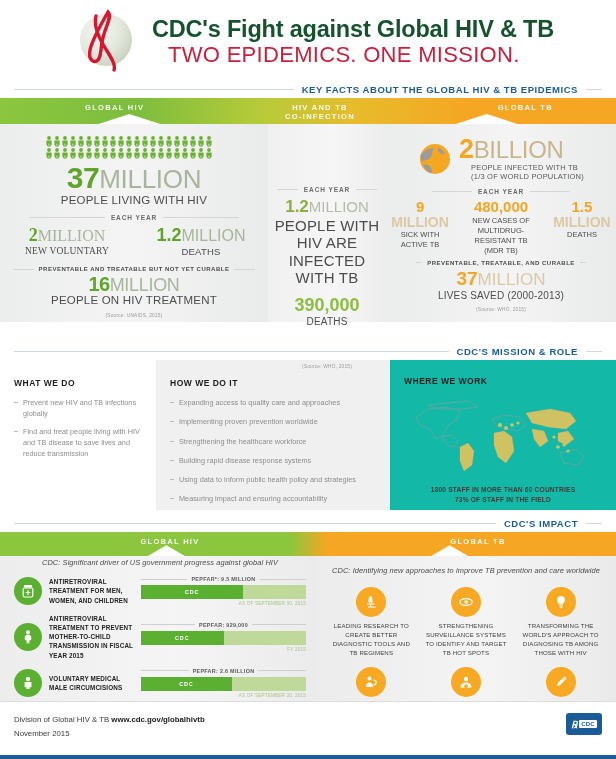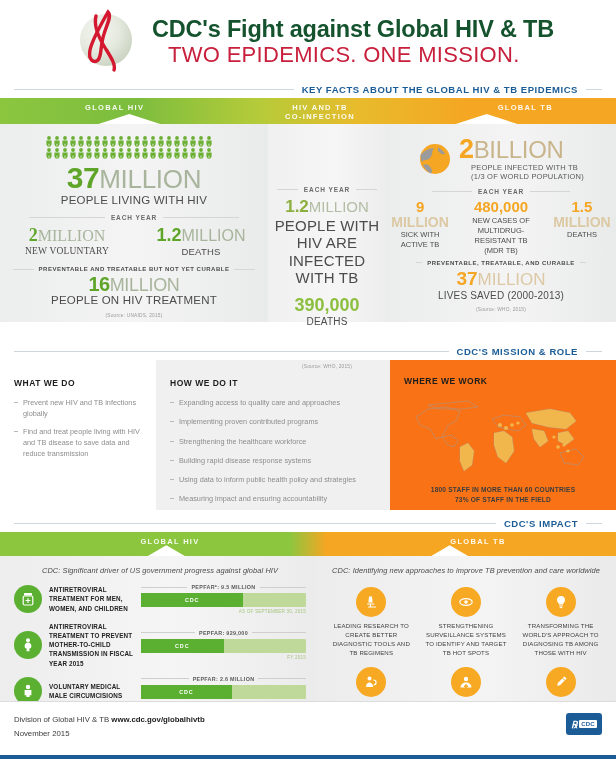--- a/index.html
+++ b/index.html
@@ -106,32 +106,32 @@
   .tb-three .lbl { font-size: 7.5px; color:#4c4c4c; line-height:1.2; margin-top:1px; }
   .tb-three .mid .v { font-size: 15px; }
   .tb-bottom .v { font-size: 19px; font-weight:bold; color:#f5a623; }
   .tb-bottom .u { font-size: 17px; color:#dcc9a4; }
 
   
   .mission { display:flex; height: 150px; margin-top: 0; }
   .m-col { padding: 18px 14px 0 14px; }
   .m1 { flex: 0 0 156px; background:#ffffff; }
   .m2 { flex: 0 0 234px; background:#f0f0f0; }
-  .m3 { flex: 1 1 auto; background:#f97316; padding-top: 16px; }
+  .m3 { flex: 1 1 auto; background:#14b8a6; padding-top: 16px; }
   .m-head { font-size: 8.5px; font-weight:bold; color:#1d1d1d; letter-spacing:.5px; margin-bottom: 9px; }
   .m-list { list-style:none; }
   .m-list li { position:relative; padding-left: 9px; font-size: 7.3px; color:#8d8d8d; line-height: 1.55; margin-bottom: 6px; }
   .m-list li:before { content:""; position:absolute; left:0; top:5px; width:4px; height:1px; background:#b9b9b9; }
   .m2 .m-list li { margin-bottom: 8px; }
   .map-wrap { position:relative; width: 190px; height: 88px; margin: 2px auto 0; }
   .map-caption { text-align:center; font-size: 6.6px; font-weight:bold; color:#3d3d3d; line-height:1.5; letter-spacing:.2px; margin-top:2px;}
 
   
   .impact-body { display:flex; height: 188px; }
-  .i-left { flex: 0 0 316px; background: linear-gradient(to right,#ededed 0%,#f5f5f5 55%,#ebebeb 100%); padding: 10px 10px 0 14px;}
+  .i-left { flex: 0 0 316px; background: linear-gradient(to right,#ededed 0%,#f5f5f5 55%,#ebebeb 100%); padding: 2px 10px 0 14px;}
   .i-right { flex: 1 1 auto; background: linear-gradient(to right,#ececec 0%,#f4f4f4 55%,#eaeaea 100%); padding: 10px 8px 0 8px; }
   .i-tagline { font-size: 7.4px; font-style: italic; color:#4a4a4a; text-align:center; margin-bottom: 9px; letter-spacing:.1px;}
   .i-row { display:flex; align-items:center; margin-bottom: 8px; }
   .i-icon { flex:0 0 28px; height:28px; border-radius:50%; background:#5cb031; display:flex; align-items:center; justify-content:center; margin-right:7px; }
   .i-icon svg { display:block; }
   .i-label { flex: 0 0 86px; font-size: 6.3px; font-weight:bold; color:#222; line-height:1.45; letter-spacing:.15px; }
   .i-bar { flex:1 1 auto; padding-left: 6px; }
   .bar-head { display:flex; align-items:center; gap:4px; margin-bottom:3px; }
   .bar-head .r { flex:1; height:1px; background:#cfcfcf; }
   .bar-head .t { font-size:5.4px; font-weight:bold; color:#5b5b5b; letter-spacing:.3px; white-space:nowrap; }
@@ -371,28 +371,28 @@
   <div class="rule"></div>
   <div class="label">CDC'S MISSION &amp; ROLE</div>
   <div class="rule short"></div>
 </div>
 
 <div class="mission">
   <div class="m-col m1">
     <div class="m-head">WHAT WE DO</div>
     <ul class="m-list">
       <li>Prevent new HIV and TB infections globally</li>
-      <li>Find and treat people living with HIV and TB disease to save data and reduce transmission</li>
+      <li>Find and treat people living with HIV and TB disease to save lives and reduce transmission</li>
     </ul>
   </div>
   <div class="m-col m2">
     <div class="m-head">HOW WE DO IT</div>
     <ul class="m-list">
       <li>Expanding access to quality care and approaches</li>
-      <li>Implementing proven contributed programs</li>
+      <li>Implementing proven prevention worldwide</li>
       <li>Strengthening the healthcare workforce</li>
       <li>Building rapid disease response systems</li>
       <li>Using data to inform public health policy and strategies</li>
       <li>Measuring impact and ensuring accountability</li>
     </ul>
   </div>
   <div class="m-col m3">
     <div class="m-head">WHERE WE WORK</div>
     <div class="map-wrap">
       <svg width="190" height="84" viewBox="0 0 190 84">

